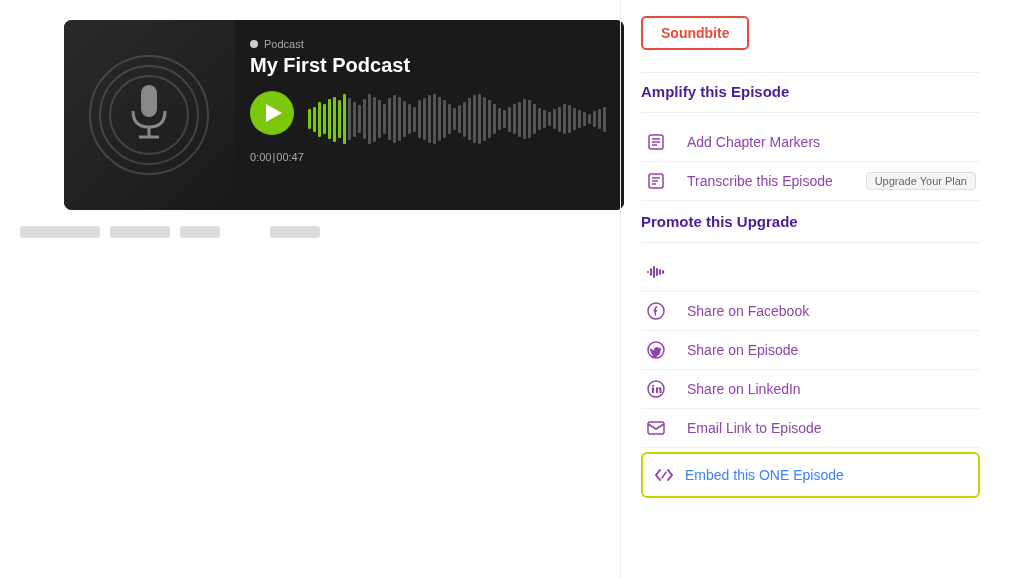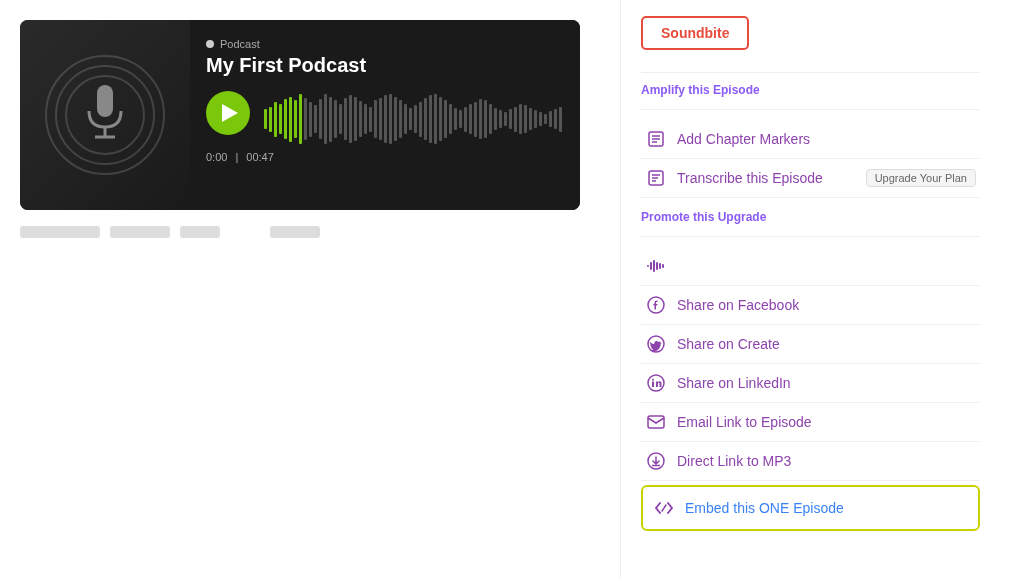--- a/index.html
+++ b/index.html
@@ -19,20 +19,21 @@
       padding: 20px;
       max-width: 620px;
     }
 
     .player-card {
       background: #1a1a1a;
       border-radius: 8px;
       overflow: hidden;
       margin-bottom: 16px;
       width: 560px;
+      margin-left: 44px;
     }
 
     .player-inner {
       display: flex;
       align-items: stretch;
       height: 190px;
     }
 
     .album-art {
       width: 170px;
@@ -135,21 +136,21 @@
     .waveform-bar {
       width: 3px;
       background: #555;
       border-radius: 1px;
       flex-shrink: 0;
     }
 
     .time-row {
       display: flex;
       align-items: center;
-      gap: 8px;
+      gap: 1px;
       margin-top: 4px;
     }
 
     .time-text {
       font-size: 11px;
       color: #aaa;
     }
 
     .play-row {
       display: flex;
@@ -197,30 +198,30 @@
       margin-bottom: 18px;
     }
 
     .section-divider {
       border: none;
       border-top: 1px solid #eee;
       margin: 4px 0 10px;
     }
 
     .section-title {
-      font-size: 12px;
+      font-size: 15px;
       font-weight: 700;
-      color: #8b5cf6;
+      color: #4c1d95;
       margin-bottom: 8px;
     }
 
     .action-item {
       display: flex;
       align-items: center;
-      gap: 10px;
+      gap: 20px;
       padding: 8px 4px;
       cursor: pointer;
       border-bottom: 1px solid #f0f0f0;
       text-decoration: none;
     }
 
     .action-label {
       color: #8e44ad;
       font-size: 14px;
       font-weight: 500;
@@ -445,21 +446,21 @@
     <span class="action-label">Share on Facebook</span>
   </a>
 
   <a class="action-item">
     <span class="action-icon">
       <svg width="18" height="18" viewBox="0 0 18 18" fill="none">
         <circle cx="9" cy="9" r="8" stroke="#8e44ad" stroke-width="1.5" fill="none"></circle>
         <path d="M13 6.5C12.6 6.7 12.1 6.8 11.6 6.9C11.1 6.4 10.4 6 9.7 6C8.3 6 7.2 7.1 7.2 8.5C7.2 8.7 7.2 8.9 7.3 9C5.7 8.9 4.3 8.1 3.4 6.9C3.2 7.3 3.1 7.7 3.1 8.2C3.1 9.1 3.6 9.9 4.3 10.4C3.9 10.4 3.6 10.3 3.3 10.1C3.3 11.3 4.1 12.3 5.2 12.6C5 12.6 4.8 12.7 4.6 12.7C4.4 12.7 4.3 12.7 4.1 12.6C4.4 13.6 5.3 14.3 6.4 14.3C5.6 14.9 4.5 15.3 3.4 15.3C3.2 15.3 3 15.3 2.8 15.2C3.9 15.9 5.2 16.3 6.6 16.3C11.1 16.3 13.6 12.7 13.6 9.5V9.2C14.1 8.8 14.5 8.3 14.8 7.8C14.3 8 13.8 8.1 13.3 8.2C13.7 7.8 14 7.2 13 6.5Z" fill="#8e44ad"></path>
       </svg>
     </span>
-    <span class="action-label">Share on Create</span>
+    <span class="action-label">Share on Episode</span>
   </a>
 
   <a class="action-item">
     <span class="action-icon">
       <svg width="18" height="18" viewBox="0 0 18 18" fill="none">
         <circle cx="9" cy="9" r="8" stroke="#8e44ad" stroke-width="1.5" fill="none"></circle>
         <rect x="5" y="7.5" width="2" height="5.5" fill="#8e44ad"></rect>
         <circle cx="6" cy="5.8" r="1" fill="#8e44ad"></circle>
         <path d="M9 7.5H11V8.3C11.3 7.8 11.9 7.3 12.7 7.3C14 7.3 14.5 8.1 14.5 9.4V13H12.5V9.7C12.5 9.1 12.3 8.7 11.7 8.7C11.1 8.7 10.9 9.1 10.9 9.7V13H9V7.5Z" fill="#8e44ad"></path>
       </svg>
@@ -470,30 +471,20 @@
   <a class="action-item">
     <span class="action-icon">
       <svg width="18" height="14" viewBox="0 0 18 14" fill="none">
         <rect x="1" y="1" width="16" height="12" rx="2" stroke="#8e44ad" stroke-width="1.5" fill="none"></rect>
         <path d="M1 3L9 8L17 3" stroke="#8e44ad" stroke-width="1.5"></path>
       </svg>
     </span>
     <span class="action-label">Email Link to Episode</span>
   </a>
 
-  <a class="action-item">
-    <span class="action-icon">
-      <svg width="18" height="18" viewBox="0 0 18 18" fill="none">
-        <circle cx="9" cy="9" r="8" stroke="#8e44ad" stroke-width="1.5" fill="none"></circle>
-        <path d="M9 5V11M6 9L9 12L12 9" stroke="#8e44ad" stroke-width="1.5" stroke-linecap="round" stroke-linejoin="round"></path>
-        <line x1="5" y1="13.5" x2="13" y2="13.5" stroke="#8e44ad" stroke-width="1.5"></line>
-      </svg>
-    </span>
-    <span class="action-label">Direct Link to MP3</span>
-  </a>
 
   <a class="embed-item">
     <span class="action-icon">
       <svg width="18" height="14" viewBox="0 0 18 14" fill="none">
         <path d="M5 2L1 7L5 12" stroke="#8e44ad" stroke-width="2" stroke-linecap="round" stroke-linejoin="round"></path>
         <path d="M13 2L17 7L13 12" stroke="#8e44ad" stroke-width="2" stroke-linecap="round" stroke-linejoin="round"></path>
         <line x1="7" y1="10" x2="11" y2="4" stroke="#8e44ad" stroke-width="1.5" stroke-linecap="round"></line>
       </svg>
     </span>
     <span class="action-label">Embed this ONE Episode</span>

